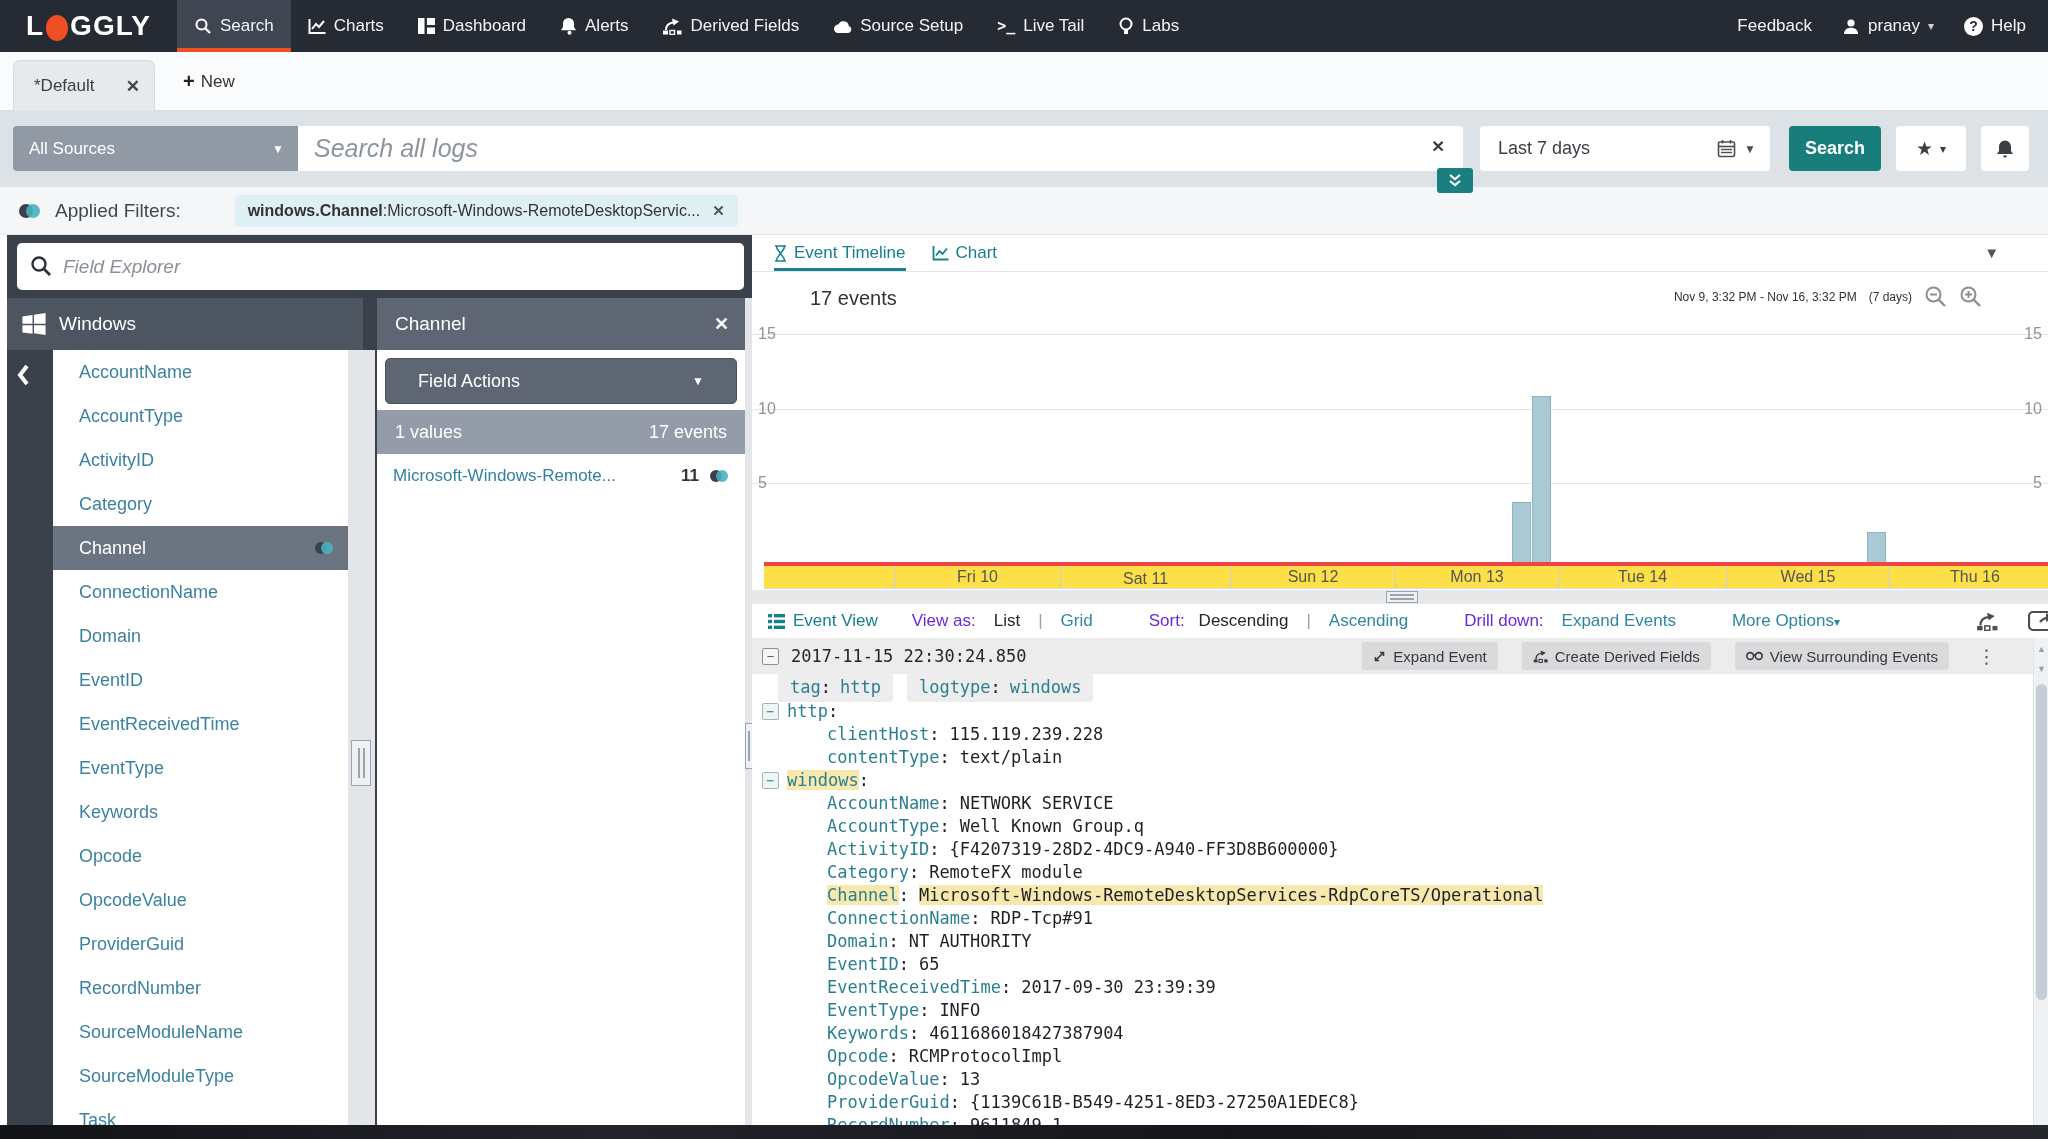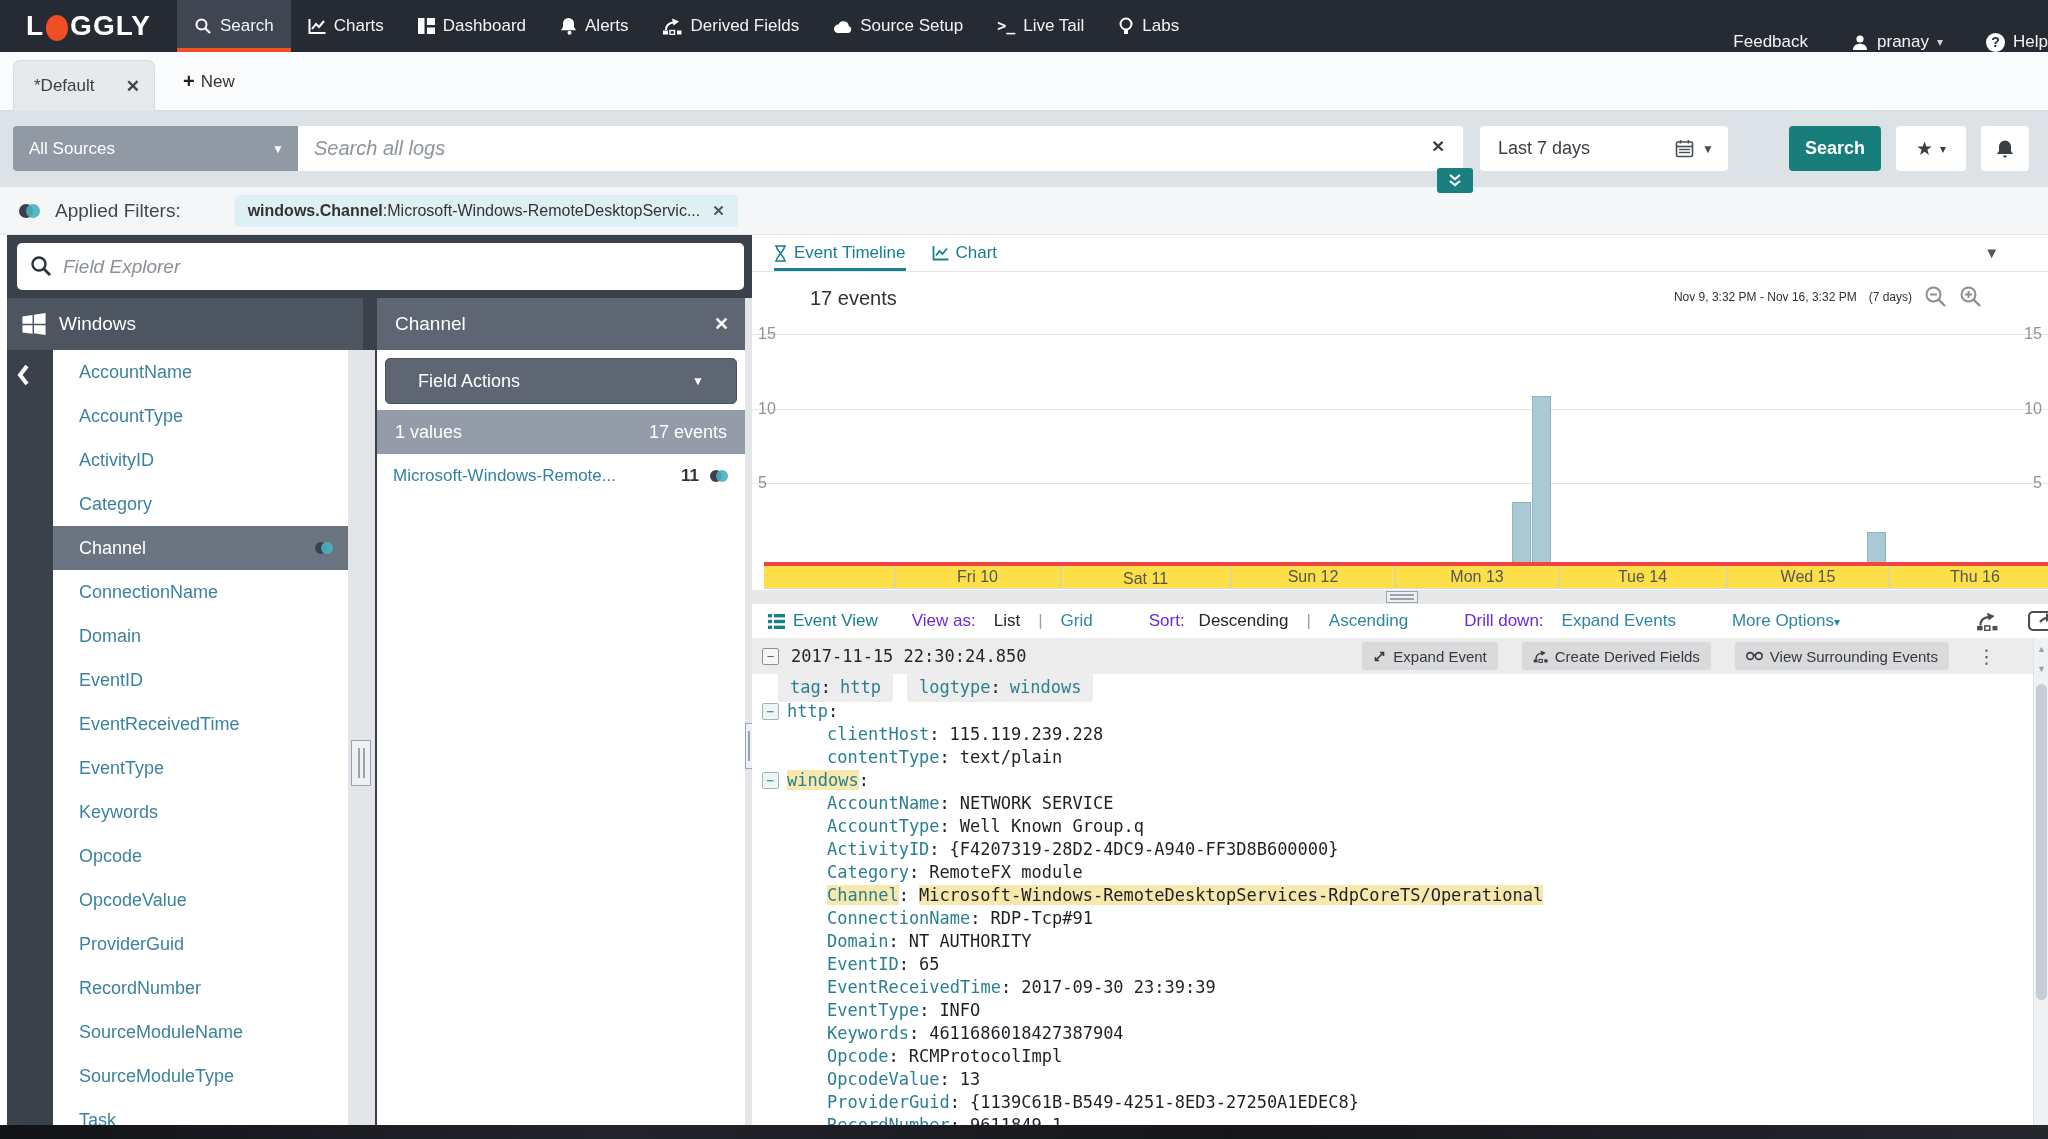--- a/index.html
+++ b/index.html
@@ -14,21 +14,21 @@
   .navbar { position:absolute; left:0; top:0; width:2048px; height:52px;
     background:#262b33; display:flex; align-items:stretch; }
   .logo { display:flex; align-items:center; padding:0 26px 0 26px; color:#fff;
     font-size:28px; font-weight:bold; letter-spacing:1px; }
   .logo .o-dot { display:inline-block; width:22px; height:26px; background:#f04e23;
     border-radius:50%; margin:3px 2px 0 2px; }
   .nav-items { display:flex; list-style:none; align-items:stretch; }
   .nav-item { display:flex; align-items:center; gap:8px; padding:0 17px; color:#f2f3f4;
     font-size:17px; cursor:pointer; position:relative; white-space:nowrap; }
   .nav-item.active { background:#404651; box-shadow:inset 0 -4px 0 #f04e23; }
-  .nav-right { margin-left:auto; display:flex; align-items:flex-end; gap:43px; }
+  .nav-right { margin-left:auto; display:flex; align-items:center; gap:30px; padding-right:22px; }
   .nav-right .nav-link { color:#f2f3f4; font-size:17px; display:flex; align-items:center; gap:8px; cursor:pointer; }
   .caret { font-size:12px; color:#cfd3d8; }
   .live-tail-glyph { font-family:"DejaVu Sans Mono", monospace; font-weight:bold; font-size:15px; }
   .help-badge { width:19px; height:19px; border-radius:50%; background:#fff; color:#262b33;
     font-weight:bold; font-size:14px; display:inline-flex; align-items:center; justify-content:center; }
 
   
   .tabbar { position:absolute; left:0; top:52px; width:2048px; height:59px; background:#fafbfc;
     border-bottom:1px solid #d7dbde; }
   .tab-active { position:absolute; left:13px; top:8px; width:142px; height:51px;
@@ -42,24 +42,24 @@
 
   
   .searchrow { position:absolute; left:0; top:111px; width:2048px; height:76px; background:#dde2e7; }
   .sources-btn { position:absolute; left:13px; top:15px; width:285px; height:45px; background:#9099a4;
     border-radius:4px 0 0 4px; display:flex; align-items:center; padding:0 14px 0 16px; cursor:pointer; }
   .sources-btn .lbl { color:#fff; font-size:17px; }
   .sources-btn .caret { margin-left:auto; color:#fff; }
   .main-search { position:absolute; left:298px; top:15px; width:1165px; height:45px; background:#fff;
     border:none; border-radius:0 4px 4px 0; }
   .main-search input { width:100%; height:100%; border:none; outline:none; background:transparent;
-    font-family:"Liberation Sans", sans-serif; font-size:20px; font-style:italic; color:#333; padding:0 40px 0 16px; }
+    font-family:"Liberation Sans", sans-serif; font-size:25px; font-style:italic; color:#333; padding:0 40px 0 16px; }
   .main-search input::placeholder { color:#8d949b; font-style:italic; }
   .clear-x { position:absolute; left:1432px; top:24px; font-size:21px; font-weight:bold; color:#3c4043; cursor:pointer; line-height:1; }
-  .time-btn { position:absolute; left:1480px; top:15px; width:248px; height:45px; background:#fff;
+  .time-btn { position:absolute; left:1480px; top:15px; width:290px; height:45px; background:#fff;
     border-radius:4px; display:flex; align-items:center; padding:0 14px 0 18px; cursor:pointer; }
   .time-btn .lbl { font-size:18px; color:#3a3f45; }
   .time-btn .cal { margin-left:auto; margin-right:8px; }
   .search-btn { position:absolute; left:1789px; top:15px; width:92px; height:45px; background:#177e7b;
     border:none; border-radius:4px; color:#fff; font-size:18px; font-weight:bold;
     font-family:"Liberation Sans", sans-serif; cursor:pointer; }
   .star-btn { position:absolute; left:1896px; top:15px; width:70px; height:45px; background:#fff;
     border-radius:4px; display:flex; align-items:center; justify-content:center; gap:7px; cursor:pointer; }
   .star-glyph { font-size:19px; color:#3a3f45; }
   .bell-btn { position:absolute; left:1981px; top:15px; width:48px; height:45px; background:#fff;

